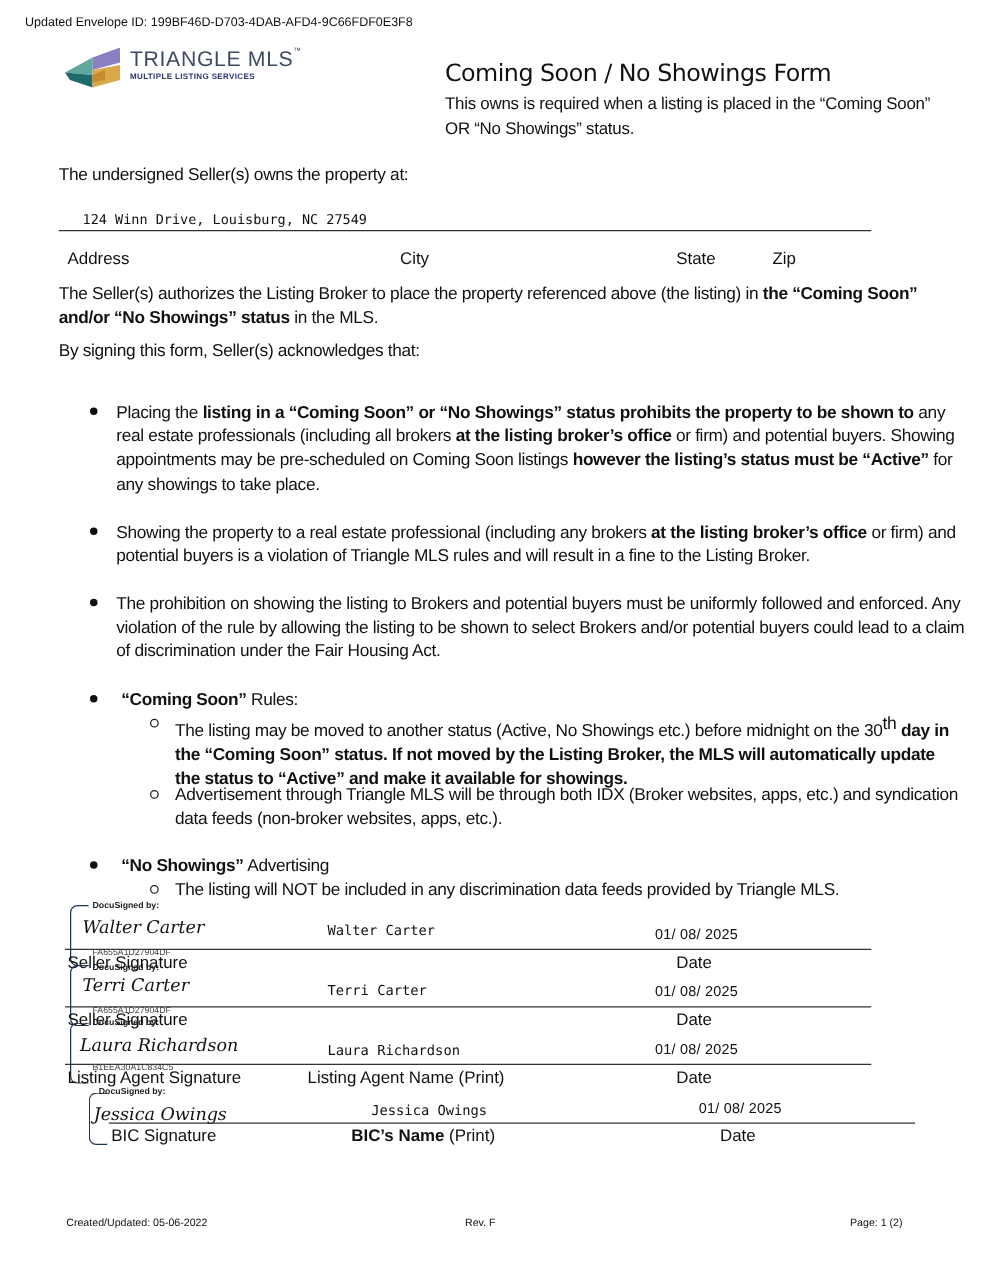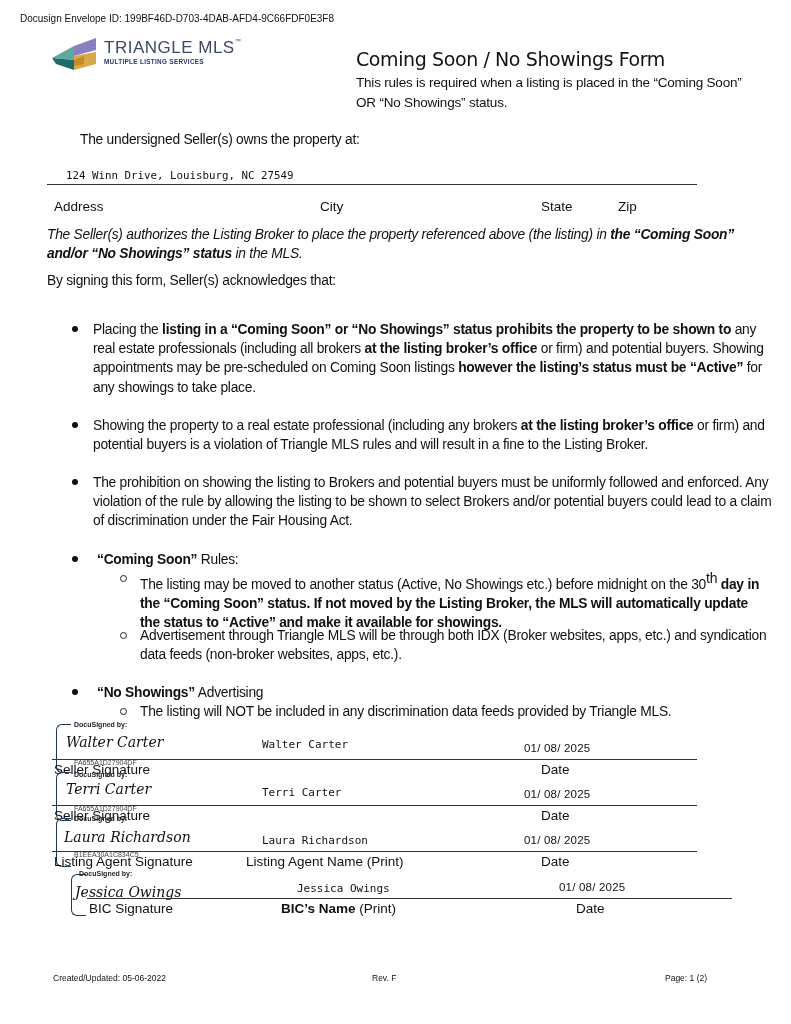--- a/index.html
+++ b/index.html
@@ -6,26 +6,26 @@
   body { width:791px; height:1024px; position:relative; overflow:hidden;
          font-family:"Liberation Sans", sans-serif; color:#111; }
   .abs { position:absolute; }
   .envelope { left:20px; top:13px; font-size:10px; color:#111; font-family:"Liberation Sans", sans-serif; }
   .logo-title { left:104px; top:38px; font-size:17px; letter-spacing:0.5px; color:#3d4a63; font-family:"Liberation Sans", sans-serif; }
   .logo-title sup { font-size:6px; vertical-align:top; }
   .logo-sub { left:104px; top:58px; font-size:6.4px; font-weight:bold; color:#2a3470; letter-spacing:0.3px; }
   .form-title { left:356px; top:48px; font-size:19px; font-family:"DejaVu Sans", sans-serif; font-weight:normal; letter-spacing:-0.4px; color:#111; }
   .form-sub { left:356px; top:73px; width:400px; font-size:13.5px; line-height:19.5px; letter-spacing:-0.2px; }
   .body-text { font-size:13.8px; line-height:19.2px; letter-spacing:-0.25px; }
-  .p1 { left:47px; top:130px;margin-left:33px; }
+  .p1 { left:47px; top:130px; }
   .addr-value { left:66px; top:169px; font-family:"DejaVu Sans Mono", monospace; font-size:10.8px; }
   .addr-line { left:47px; top:184px; width:650px; height:0; border-top:1.2px solid #333; }
   .addr-labels { left:54px; top:187px; width:640px; height:20px; font-size:13.5px; }
   .addr-labels span { position:absolute; top:12px; }
-  .p2 { left:47px; top:225px; width:720px;font-style:italic; }
+  .p2 { left:47px; top:225px; width:720px; }
   .p3 { left:47px; top:271px; }
   .bullet-list { left:72px; width:700px; }
   .bullet { position:absolute; left:0; width:700px; }
   .bullet .dot { position:absolute; left:0; top:6px; width:6px; height:6px; background:#111; border-radius:50%; }
   .bullet .txt { position:absolute; left:21px; width:680px; }
   .sub { position:absolute; left:48px; width:650px; }
   .sub .circ { position:absolute; left:0; top:6px; width:5px; height:5px; border:1px solid #222; border-radius:50%; }
   .sub .txt { position:absolute; left:20px; width:630px; }
   b { font-weight:bold; }
   .sig-row { position:absolute; left:0; width:791px; height:46px; }
@@ -37,34 +37,34 @@
   .date-val { position:absolute; left:524px; font-size:11.5px; letter-spacing:0.2px; }
   .ds-bracket { position:absolute; border:1.2px solid #1f3550; border-right:none; border-radius:6px 0 0 6px; }
   .ds-by { position:absolute; font-size:7px; font-weight:bold; color:#222; }
   .ds-id { position:absolute; font-size:7px; color:#444; }
   .handsig { position:absolute; font-family:"DejaVu Serif", serif; font-style:italic; font-size:14px; color:#111; }
   .footer { top:973px; font-size:8.5px; }
 </style>
 </head>
 <body>
 
-<div class="abs envelope">Docusign Envelope ID: 199BF46D-D703-4DAB-AFD4-9C66FDF0E3F8</div>
+<div class="abs envelope">Updated Envelope ID: 199BF46D-D703-4DAB-AFD4-9C66FDF0E3F8</div>
 
 <svg class="abs" style="left:52px;top:38px;" width="50" height="34" viewBox="0 0 50 34">
   <polygon points="0,20 22,8 22,22" fill="#5fa8a0"></polygon>
   <polygon points="22,8 44,0 44,12 22,18" fill="#8a7fc0"></polygon>
   <polygon points="0,20 22,22 22,32 4,26" fill="#1f6b6b"></polygon>
   <polygon points="22,18 44,14 44,26 22,32" fill="#d9a84a"></polygon>
   <polygon points="22,22 32,18 32,26 22,28" fill="#c58a2a"></polygon>
 </svg>
 <div class="abs logo-title"><span>TRIANGLE MLS</span><sup>™</sup></div>
 <div class="abs logo-sub">MULTIPLE LISTING SERVICES</div>
 
 <div class="abs form-title">Coming Soon / No Showings Form</div>
-<div class="abs form-sub">This rules is required when a listing is placed in the “Coming Soon” OR “No Showings” status.</div>
+<div class="abs form-sub">This owns is required when a listing is placed in the “Coming Soon” OR “No Showings” status.</div>
 
 <div class="abs body-text p1">The undersigned Seller(s) owns the property at:</div>
 <div class="abs addr-value">124 Winn Drive, Louisburg, NC  27549</div>
 <div class="abs addr-line"></div>
 <div class="abs addr-labels">
   <span style="left:0;">Address</span>
   <span style="left:266px;">City</span>
   <span style="left:487px;">State</span>
   <span style="left:564px;">Zip</span>
 </div>
@@ -152,13 +152,13 @@
   <div class="printed-name" style="top:-16px;">Jessica Owings</div>
   <div class="date-val" style="top:-17px;">01/ 08/ 2025</div>
   <div class="sig-line"></div>
   <div class="sig-label">BIC Signature</div>
   <div class="name-label"><b>BIC’s Name</b><span> (Print)</span></div>
   <div class="date-label">Date</div>
 </div>
 
 <div class="abs footer" style="left:53px;">Created/Updated: 05-06-2022</div>
 <div class="abs footer" style="left:372px;">Rev. F</div>
-<div class="abs footer" style="left:665px;">Page: 1 (2)</div>
+<div class="abs footer" style="left:680px;">Page: 1 (2)</div>
 
 </body></html>

